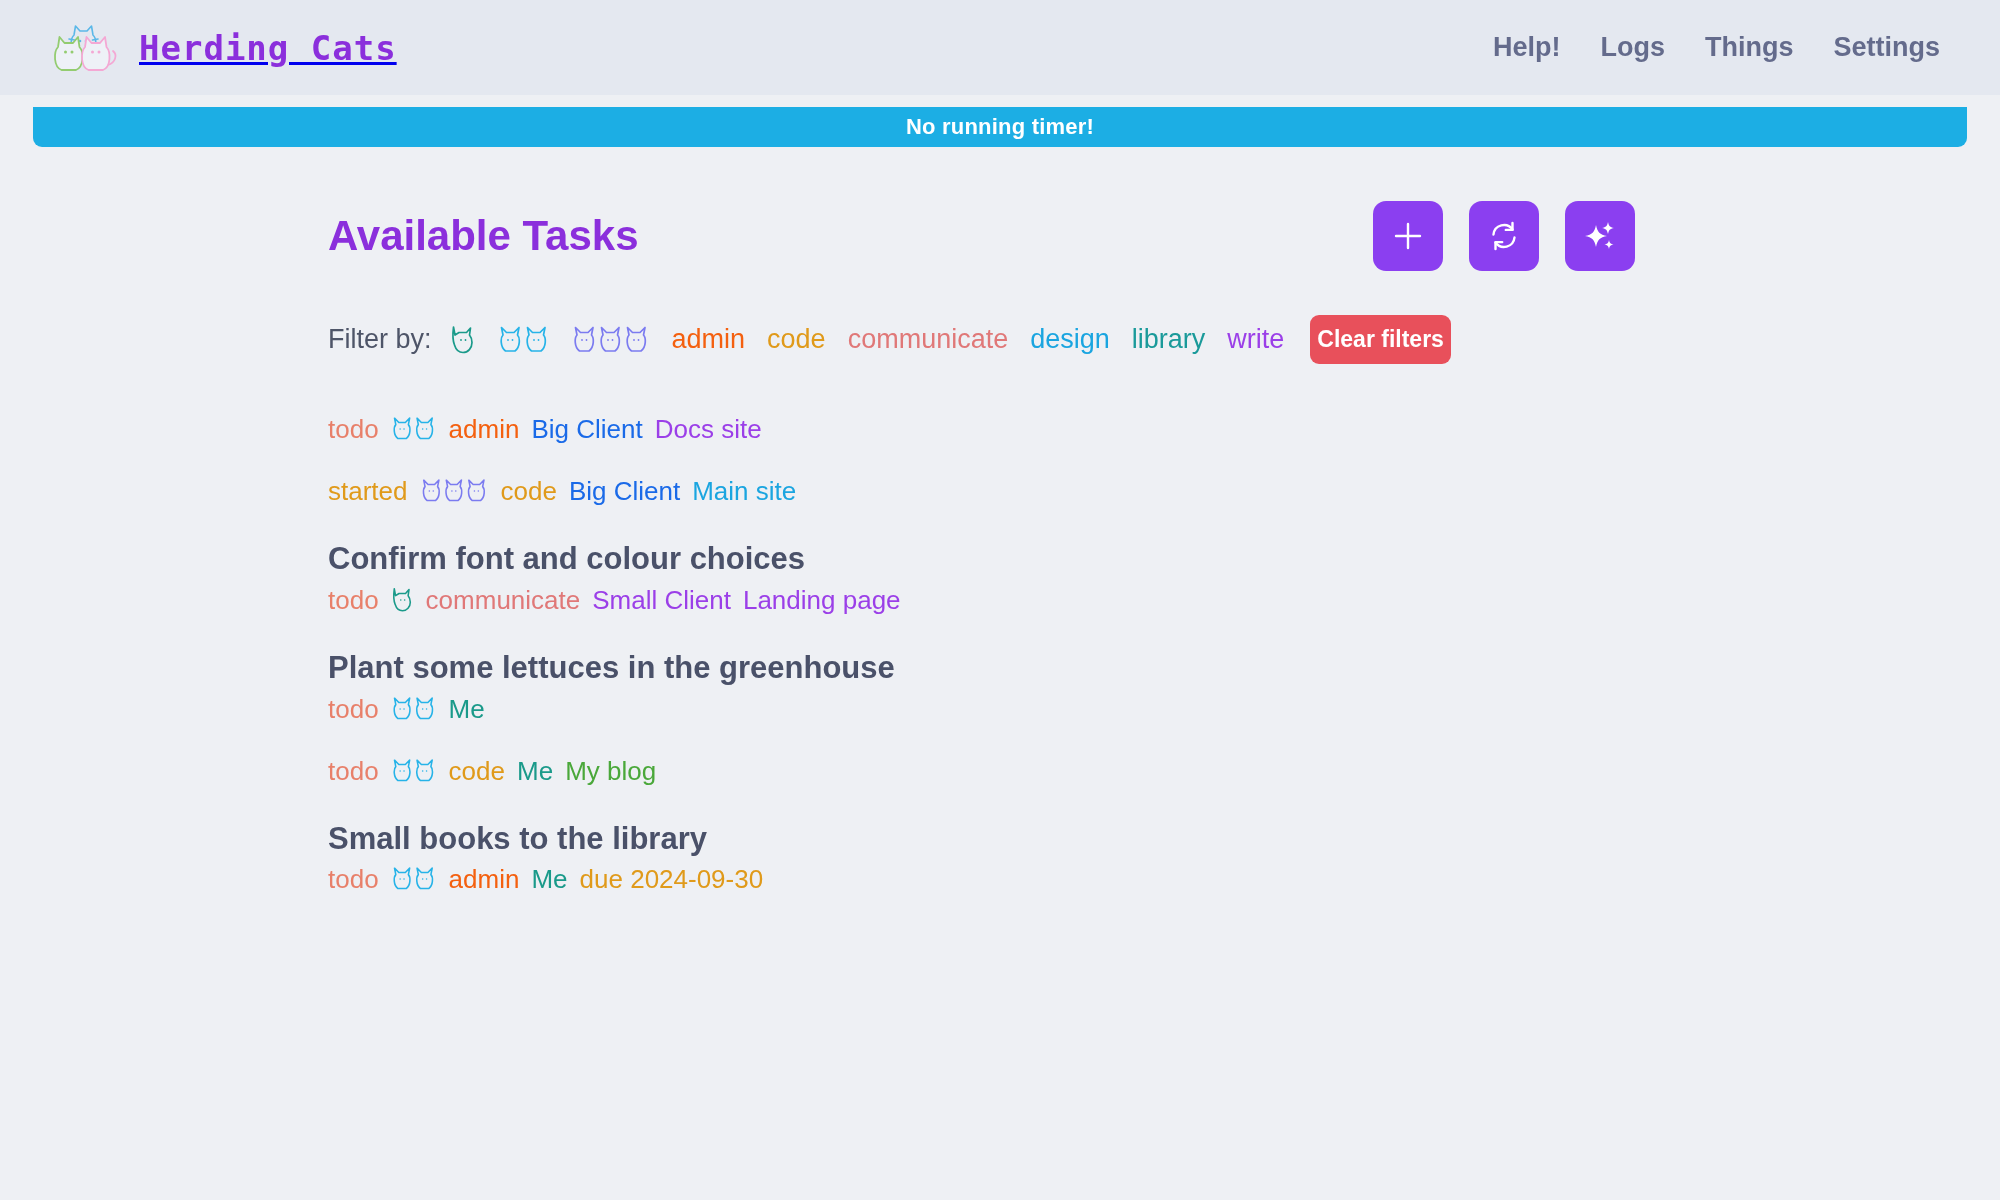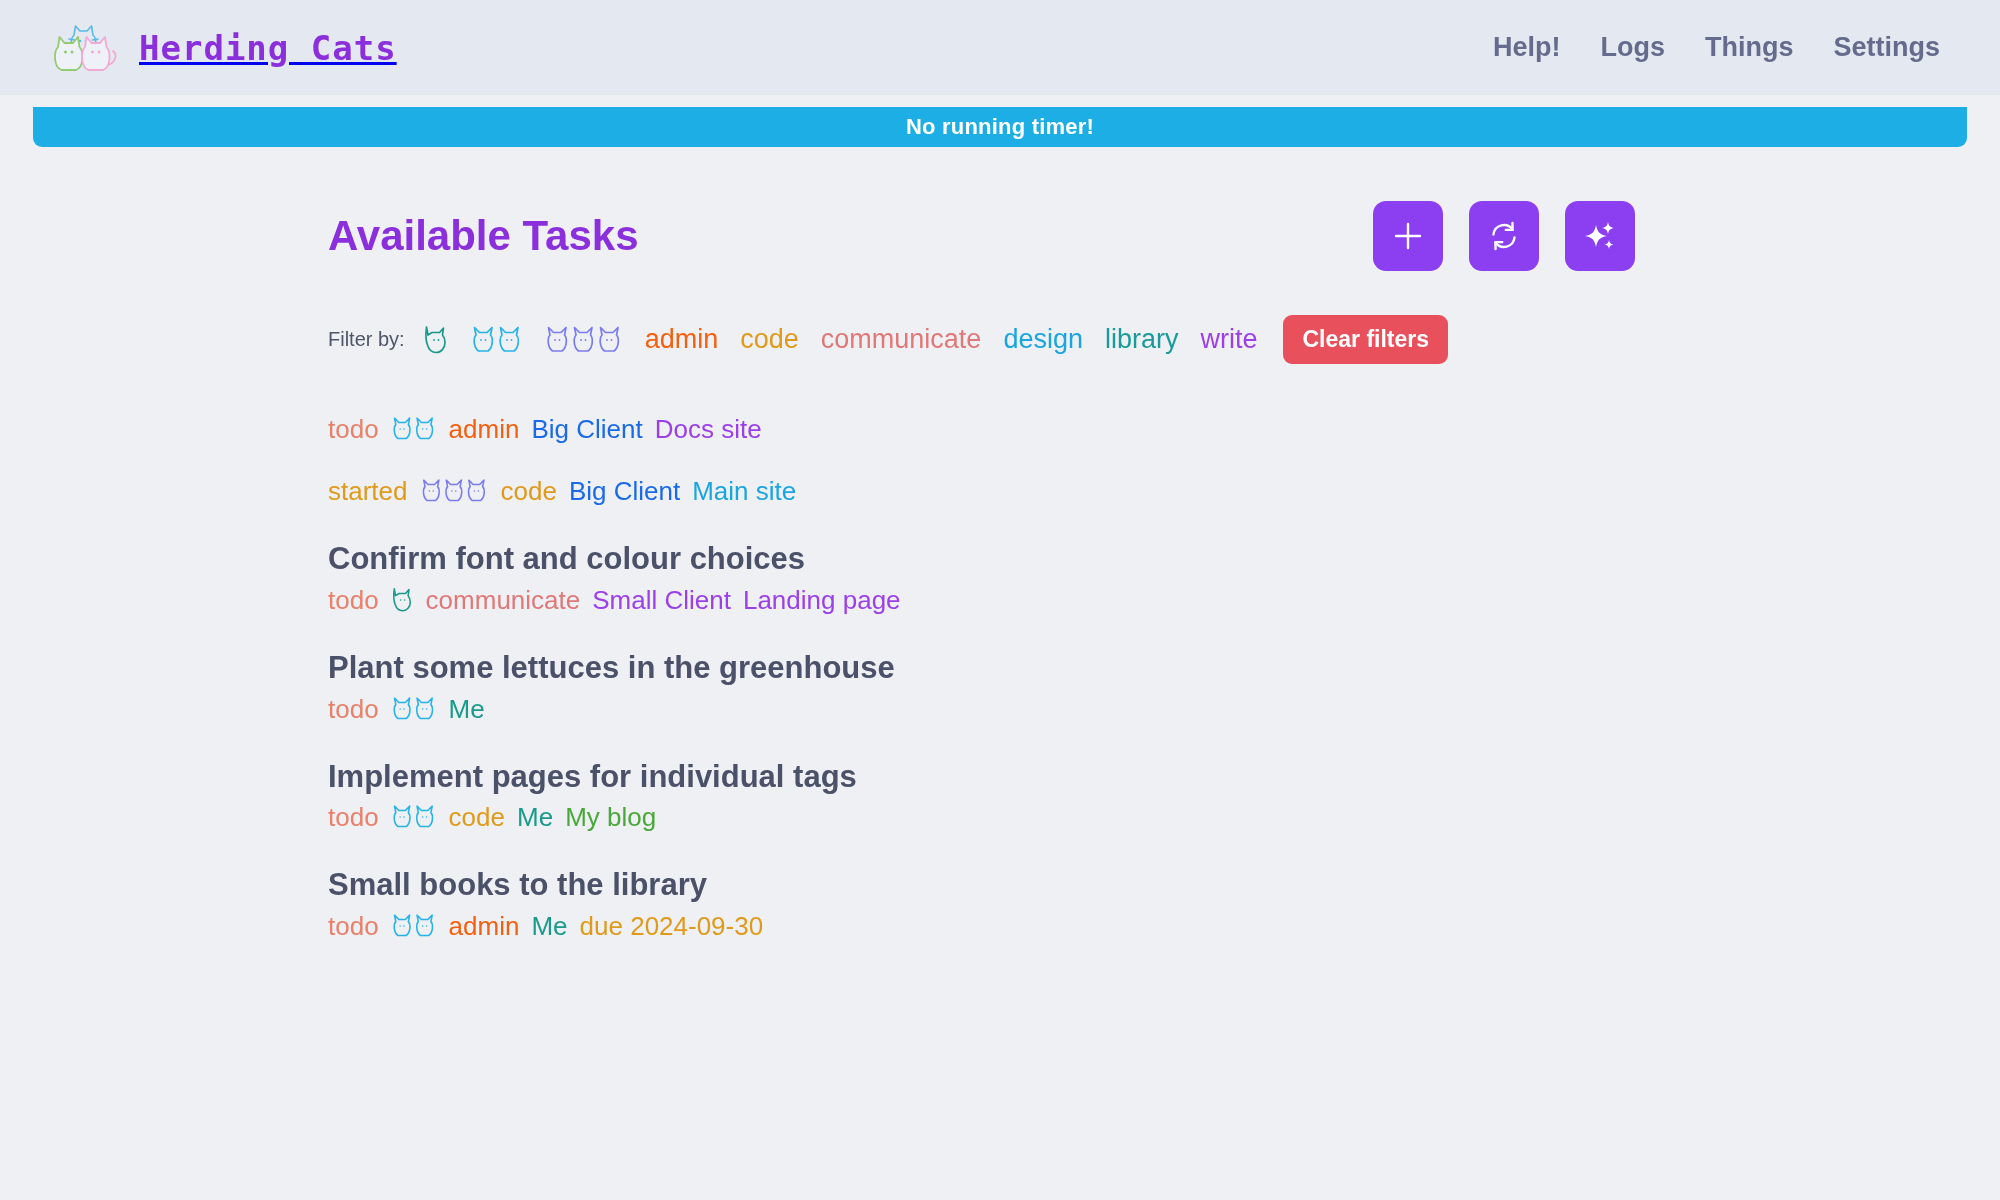--- a/index.html
+++ b/index.html
@@ -102,21 +102,21 @@
 
   
   .filter-row {
     display: flex;
     align-items: center;
     gap: 0;
     margin-top: 44px;
     white-space: nowrap;
   }
   .filter-label {
-    font-size: 20px;
+    font-size: 27px;
     color: #4e5568;
     margin-right: 18px;
   }
   .cat-group {
     display: flex;
     align-items: center;
     margin-right: 22px;
   }
   .cat-group svg { display: block; }
   .filter-tag {
@@ -125,21 +125,21 @@
     margin-right: 22px;
   }
   .clear-filters {
     background: #e8505b;
     color: #ffffff;
     border: none;
     border-radius: 9px;
     font-size: 23px;
     font-weight: bold;
     font-family: "Liberation Sans", sans-serif;
-    padding: 11px 19px;
+    padding: 11px 7px;
     cursor: pointer;
     margin-left: 4px;
   }
 
   
   .task-list { margin-top: 52px; }
   .task-item { margin-bottom: 36px; }
   .task-title {
     font-size: 31px;
     font-weight: bold;
@@ -368,21 +368,20 @@
             <path d="M31 10 L29.5 2.5 L34.5 7.5 L42 7.5 L47 2.5 L45.5 10 C48 12.5 48.5 22 43 26 L33.5 26 C28 22 28.5 12.5 31 10 Z"></path>
             <circle cx="36" cy="15" r="0.9" fill="#26b3e8" stroke="none"></circle>
             <circle cx="40.5" cy="15" r="0.9" fill="#26b3e8" stroke="none"></circle>
           </svg>
         </span>
         <a class="meta-part" href="#" style="color:#1a9a8a">Me</a>
       </div>
     </div>
 
     <div class="task-item">
-      <a class="task-title" href="#">Implement pages for individual tags</a>
       <div class="task-meta">
         <a class="meta-part" href="#" style="color:#e8806a">todo</a>
         <span class="meta-cats">
           <svg width="46" height="26" viewBox="0 0 52 30" fill="none" stroke="#26b3e8" stroke-width="1.8" stroke-linecap="round" stroke-linejoin="round">
             <path d="M5 10 L3.5 2.5 L8.5 7.5 L16 7.5 L21 2.5 L19.5 10 C22 12.5 22.5 22 17 26 L7.5 26 C2 22 2.5 12.5 5 10 Z"></path>
             <circle cx="10" cy="15" r="0.9" fill="#26b3e8" stroke="none"></circle>
             <circle cx="14.5" cy="15" r="0.9" fill="#26b3e8" stroke="none"></circle>
             <path d="M31 10 L29.5 2.5 L34.5 7.5 L42 7.5 L47 2.5 L45.5 10 C48 12.5 48.5 22 43 26 L33.5 26 C28 22 28.5 12.5 31 10 Z"></path>
             <circle cx="36" cy="15" r="0.9" fill="#26b3e8" stroke="none"></circle>
             <circle cx="40.5" cy="15" r="0.9" fill="#26b3e8" stroke="none"></circle>

